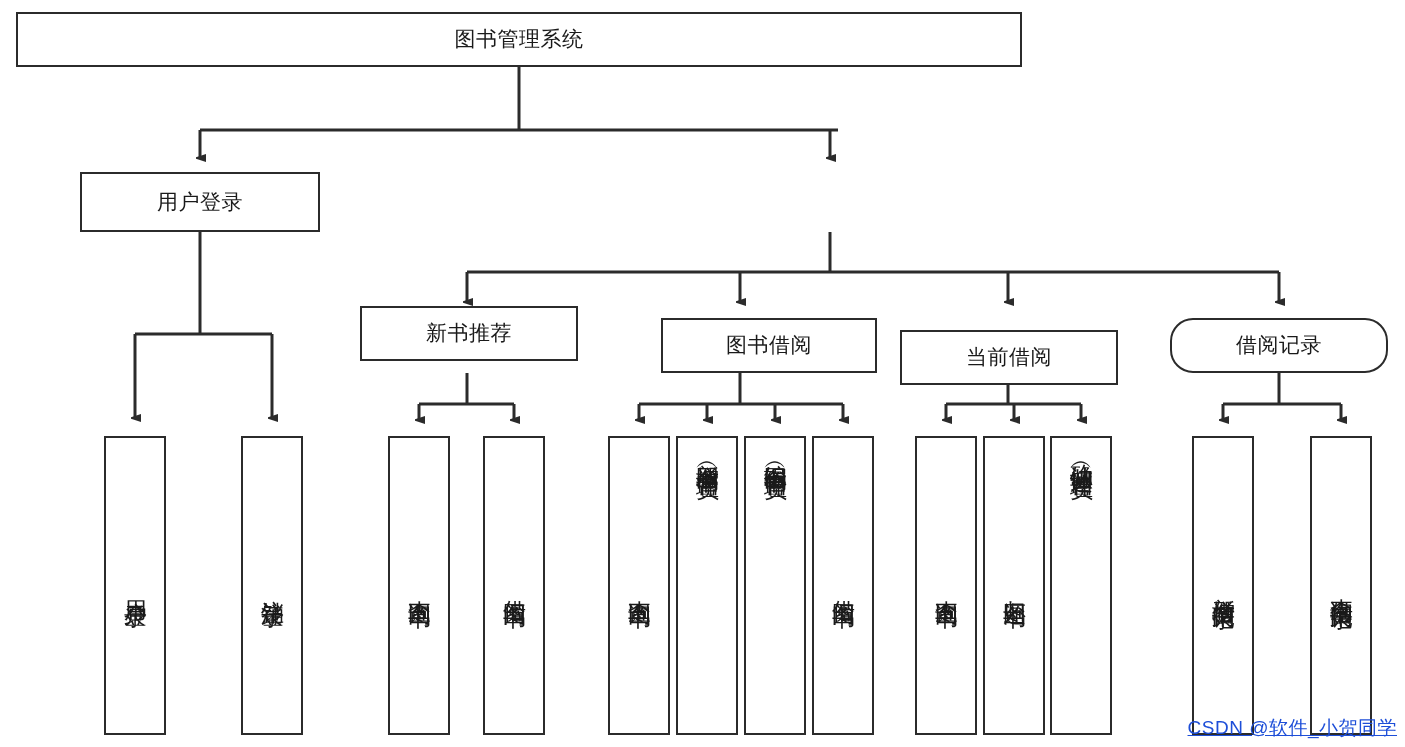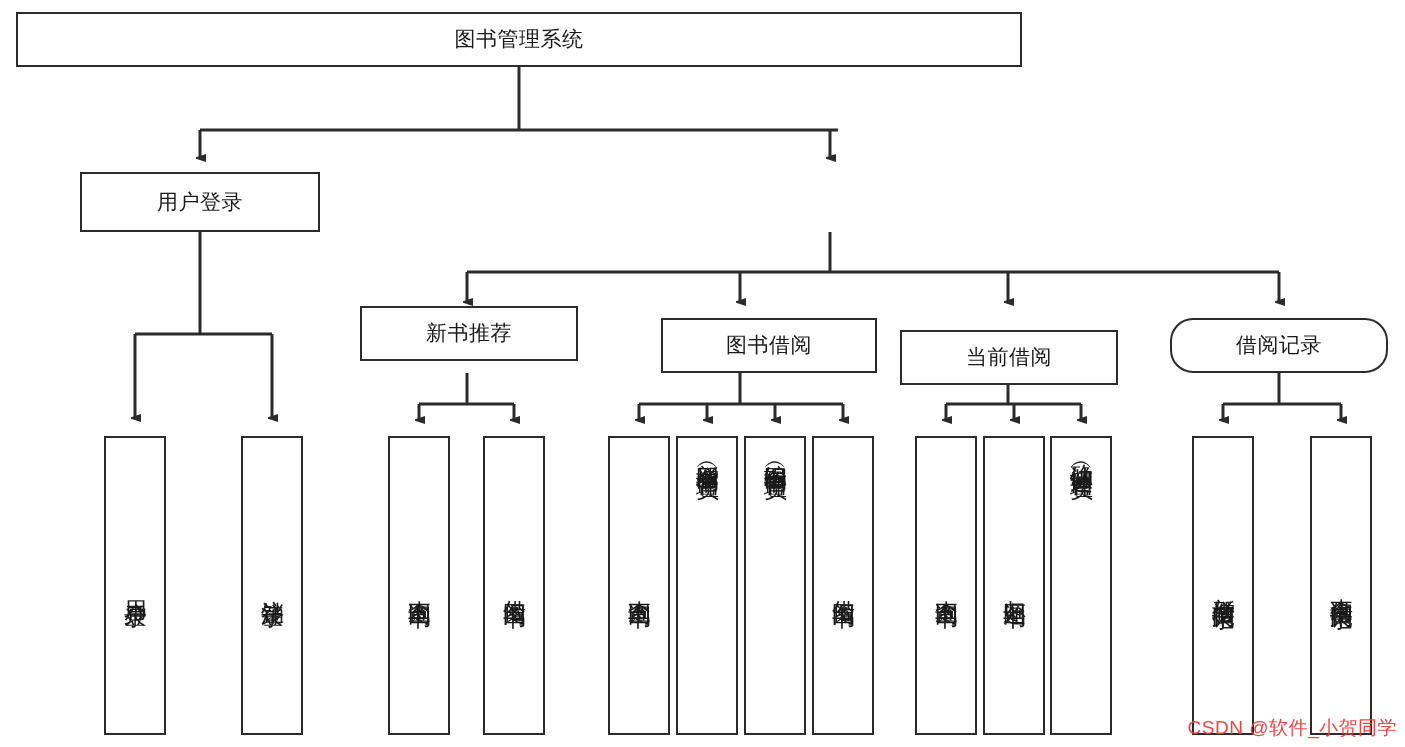--- a/index.html
+++ b/index.html
@@ -60,24 +60,25 @@
   }
   .node.vert.center {
     align-items: center;
     padding-top: 0;
   }
   #watermark {
     position: absolute;
     right: 8px;
     bottom: 6px;
     font-size: 19px;
-    color: #ef4444;
+    color: #1d4ed8;
     letter-spacing: 0.5px;
     z-index: 3;
     white-space: nowrap;
+    text-decoration: underline;
   }
 </style>
 </head>
 <body>
 
 <div id="canvas">
 
   <svg id="edges" viewBox="0 0 1405 747">
     <defs>
       <marker id="arrow" markerWidth="10" markerHeight="10" refX="4" refY="6" orient="auto" markerUnits="userSpaceOnUse">

